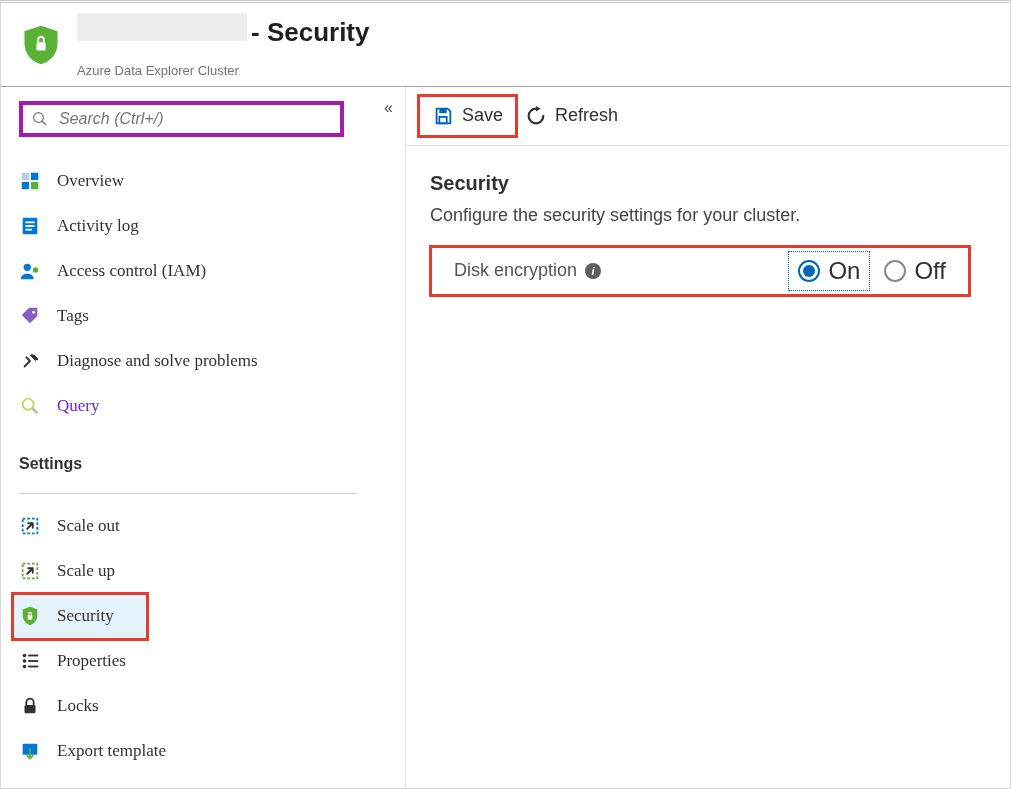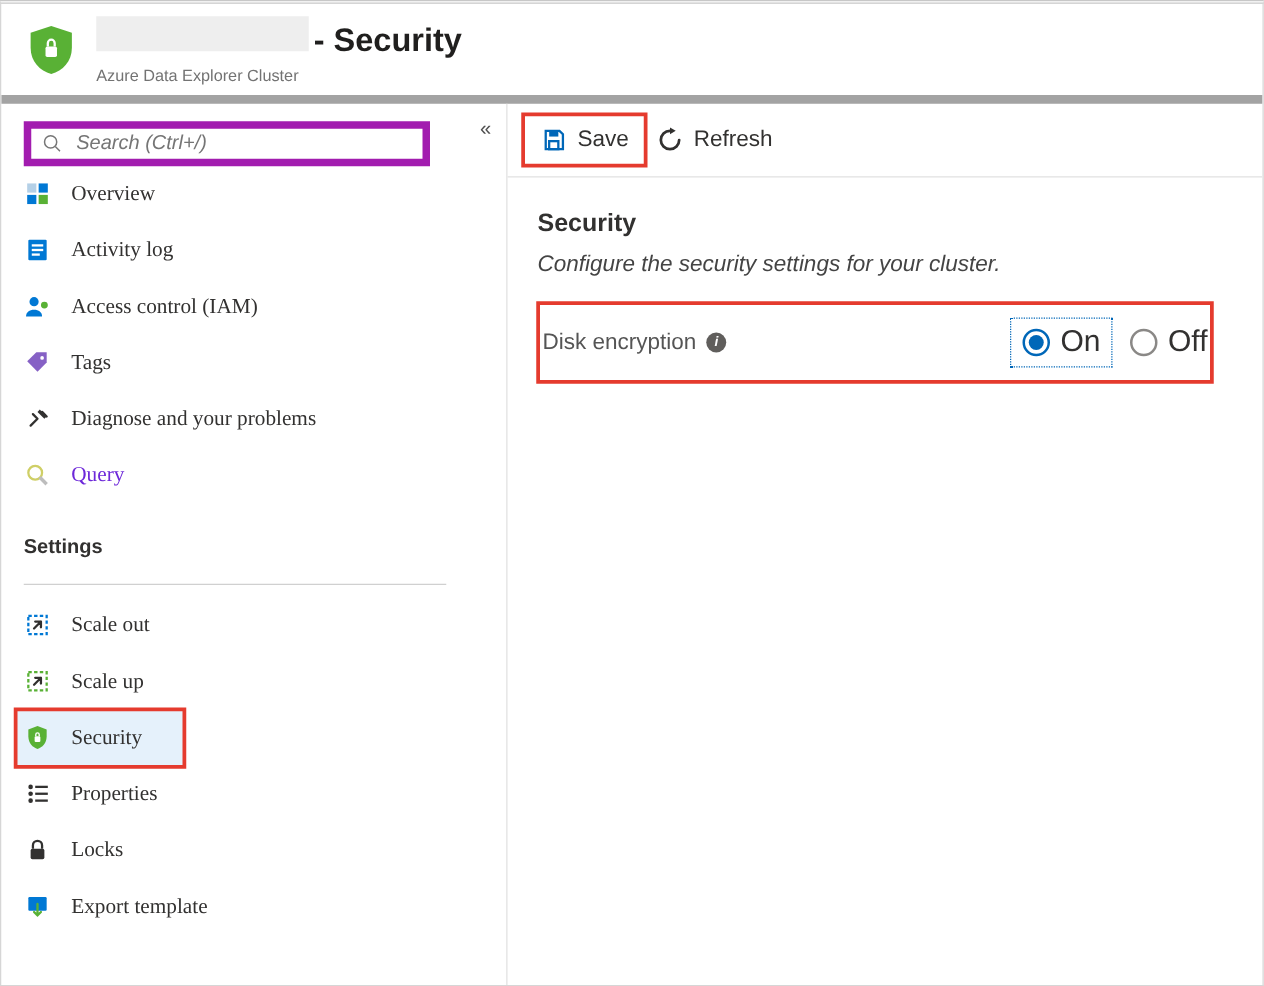--- a/index.html
+++ b/index.html
@@ -12,40 +12,40 @@
     width: 1011px;
     height: 789px;
     border: 1px solid #d6d6d6;
     border-top: 3px double #c7c7c7;
     overflow: hidden;
   }
   .header {
     display: flex;
     align-items: center;
     padding: 10px 18px 8px 18px;
-    border-bottom: 7px solid #a3a3a3;
+    border-bottom: 1px solid #a3a3a3;
     min-height: 68px;
   }
   .header-shield {
     width: 44px; height: 44px;
     margin-right: 14px;
     flex: 0 0 auto;
   }
   .header-text { display: flex; flex-direction: column; }
   .header-title-row { display: flex; align-items: baseline; font-size: 26px; line-height: 1.1; }
   .header-name {
     font-weight: 600;
     color: #201f1e;
     background: #eeeeee;
     min-width: 170px;
     height: 28px;
     margin-right: 4px;
   }
   .header-suffix { font-weight: 600; color: #201f1e; }
-  .header-sub { font-size: 13px; color: #737373; margin-top: 6px; }
+  .header-sub { font-size: 13px; color: #737373; margin-top: 16px; }
 
   .body { display: flex; height: calc(100% - 68px); }
 
   
   .sidebar {
     width: 405px;
     flex: 0 0 auto;
     border-right: 1px solid #e1e1e1;
     padding: 14px 14px 14px 18px;
     position: relative;
@@ -55,24 +55,25 @@
     position: absolute;
     right: 12px;
     top: 12px;
     font-size: 16px;
     color: #505050;
     cursor: pointer;
   }
   .search-box {
     display: flex;
     align-items: center;
-    border: 6px solid #a21caf;
+    border: 4px solid #a21caf;
     width: 325px;
     height: 36px;
     padding: 0 8px;
+    margin-bottom: 22px;
   }
   .search-box svg { width: 18px; height: 18px; margin-right: 8px; flex:0 0 auto; }
   .search-box input {
     border: none; outline: none;
     font-style: italic;
     font-size: 16px;
     color: #767676;
     width: 100%;
     background: transparent;
   }
@@ -123,27 +124,27 @@
     font-size: 18px;
     color: #323130;
     cursor: pointer;
     background: transparent;
     border: none;
   }
   .tb-btn svg { width: 22px; height: 22px; }
   .save-highlight { outline: 3px solid #e53b2e; outline-offset: 2px; }
   .content { padding: 26px 24px; }
   .content h2 { margin: 0 0 10px 0; font-size: 20px; font-weight: 600; color: #323130; }
-  .content p { margin: 0 0 20px 0; font-size: 18px; color: #444; font-style: italic; }
+  .content p { margin: 0 0 20px 0; font-size: 18px; color: #444; }
   .setting-row {
     display: flex;
     align-items: center;
     width: 540px;
-    height: 64px;
-    padding: 6px 4px;
+    height: 50px;
+    padding: 6px 24px;
     outline: 3px solid #e53b2e;
     outline-offset: -2px;
   }
   .setting-label { font-size: 18px; color: #555; display:flex; align-items:center; gap:8px; }
   .info-icon {
     display:inline-flex; align-items:center; justify-content:center;
     width:16px; height:16px; border-radius:50%;
     background:#605e5c; color:#fff; font-size:11px; font-weight:bold;
     font-style: italic;
   }
@@ -231,21 +232,21 @@
       </span>
       <span class="label">Tags</span>
     </div>
     <div class="nav-item">
       <span class="icon">
         <svg viewBox="0 0 24 24">
             <path d="M6 18 L12 12 M12 12 L8 8 M16 6 L20 10" stroke="#323130" stroke-width="2" stroke-linecap="round"></path>
             <path d="M14 4 L20 10 L18 12 L12 6 Z" fill="#323130"></path>
           </svg>
       </span>
-      <span class="label">Diagnose and your problems</span>
+      <span class="label">Diagnose and solve problems</span>
     </div>
     <div class="nav-item dim">
       <span class="icon">
         <svg viewBox="0 0 24 24">
             <circle cx="10" cy="10" r="6" fill="none" stroke="#cfcf66" stroke-width="2"></circle>
             <line x1="14" y1="14" x2="20" y2="20" stroke="#bdbdbd" stroke-width="3"></line>
           </svg>
       </span>
       <span class="label">Query</span>
     </div>

